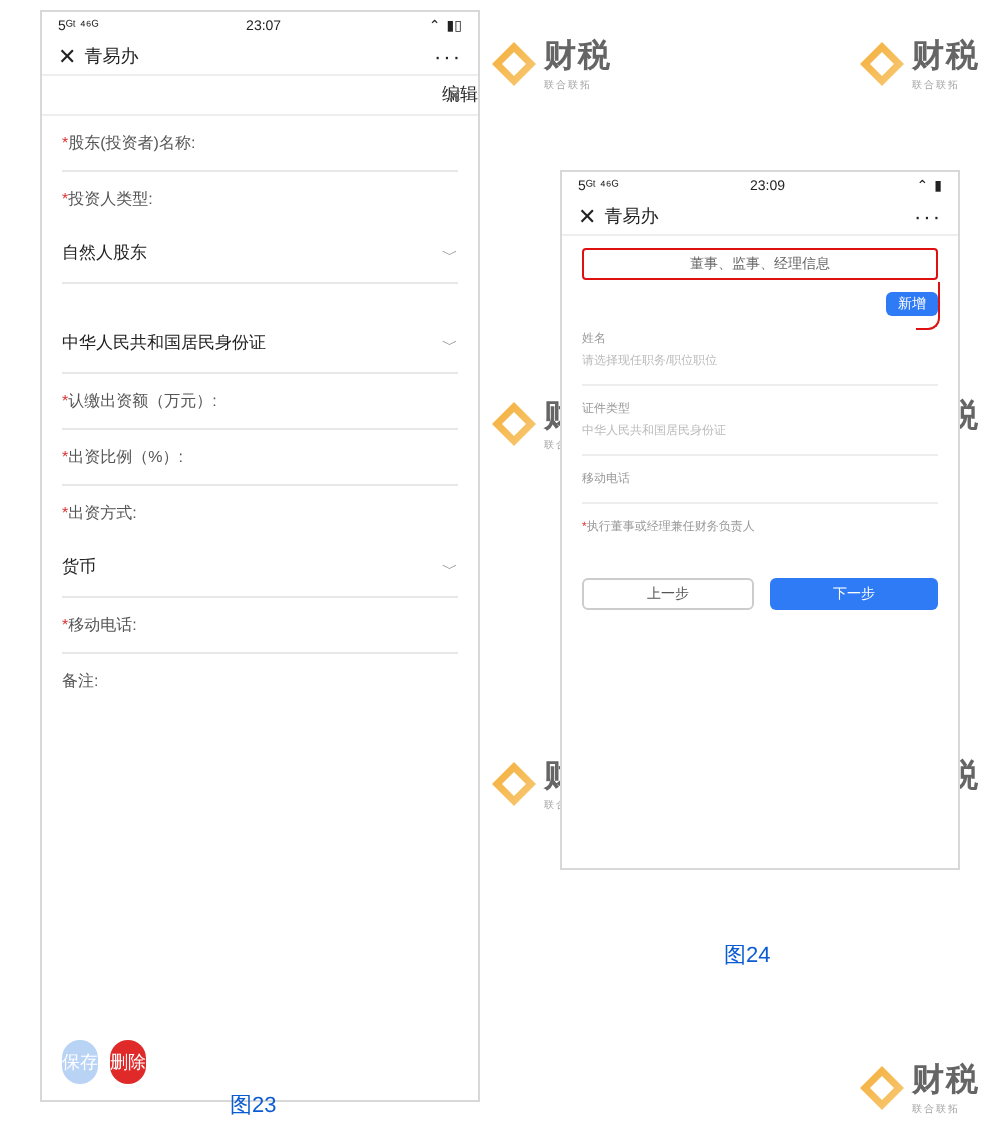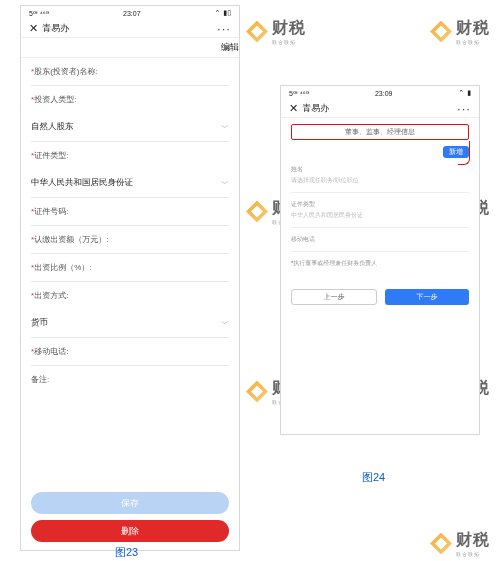--- a/index.html
+++ b/index.html
@@ -29,21 +29,21 @@
   .editrow{display:flex;align-items:center;justify-content:flex-end;position:relative;height:20px;font-size:9px;color:#222;border-bottom:1px solid #eee}
   .editrow .close{position:absolute;right:8px;font-size:9px;color:#666}
 
   .form{padding:0 10px}
   .grp{border-bottom:1px solid #e7e7e7;padding:8px 0}
   .lbl{font-size:8px;color:#555}
   .lbl .star{color:#d33}
   .val{font-size:8.5px;color:#222;margin-top:16px;display:flex;justify-content:space-between;align-items:center}
   .chev{color:#999;font-size:8px}
 
-  .btnbar{position:absolute;left:10px;right:10px;bottom:8px;display:flex;flex-direction:column;gap:6px}
+  .btnbar{position:absolute;left:10px;right:10px;bottom:8px;display:flex;flex-direction:row;gap:6px}
   .btn{height:22px;border-radius:11px;font-size:9px;color:#fff;display:flex;align-items:center;justify-content:center}
   .btn.save{background:#b9d3f5}
   .btn.del{background:#e02a2a}
 
   .caption{position:absolute;font-size:11px;font-weight:400;color:#0b5bd3}
 
   
   .r-body{padding:0 10px}
   .r-callout{margin:6px 0;border:1.5px solid #d11;border-radius:2px;height:16px;display:flex;align-items:center;justify-content:center;font-size:7px;color:#666;position:relative}
   .r-arrow{position:absolute;right:-2px;top:16px;width:12px;height:24px;border-right:1.5px solid #d11;border-bottom:1.5px solid #d11;border-radius:0 0 6px 0;pointer-events:none}
@@ -139,28 +139,24 @@
           <div class="lbl"><span class="star">*</span><span>股东(投资者)名称:</span></div>
         </div>
       <div class="grp">
           <div class="lbl"><span class="star">*</span><span>投资人类型:</span></div>
         <div class="val">
             <span>自然人股东</span>
             <span class="chev">﹀</span>
           </div>
         </div>
       <div class="grp">
-          <div class="lbl"><span class="star">*</span><span>证件类型:</span></div>
         <div class="val">
             <span>中华人民共和国居民身份证</span>
             <span class="chev">﹀</span>
           </div>
-        </div>
-      <div class="grp">
-          <div class="lbl"><span class="star">*</span><span>证件号码:</span></div>
         </div>
       <div class="grp">
           <div class="lbl"><span class="star">*</span><span>认缴出资额（万元）:</span></div>
         </div>
       <div class="grp">
           <div class="lbl"><span class="star">*</span><span>出资比例（%）:</span></div>
         </div>
       <div class="grp">
           <div class="lbl"><span class="star">*</span><span>出资方式:</span></div>
         <div class="val">

